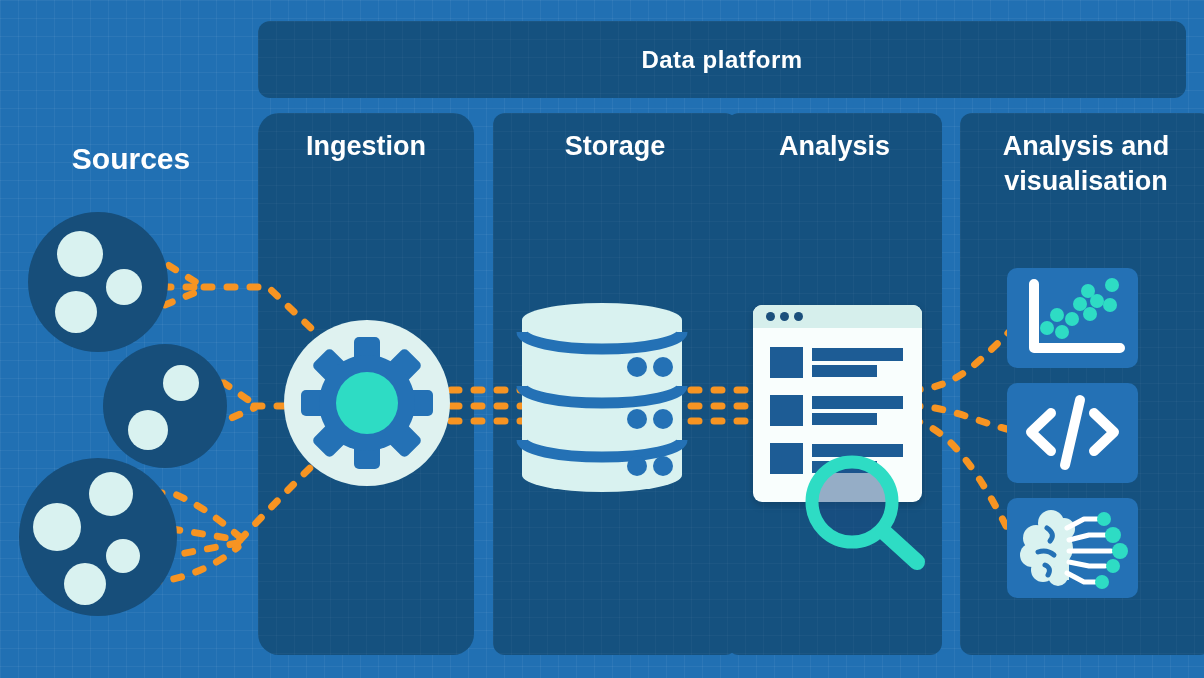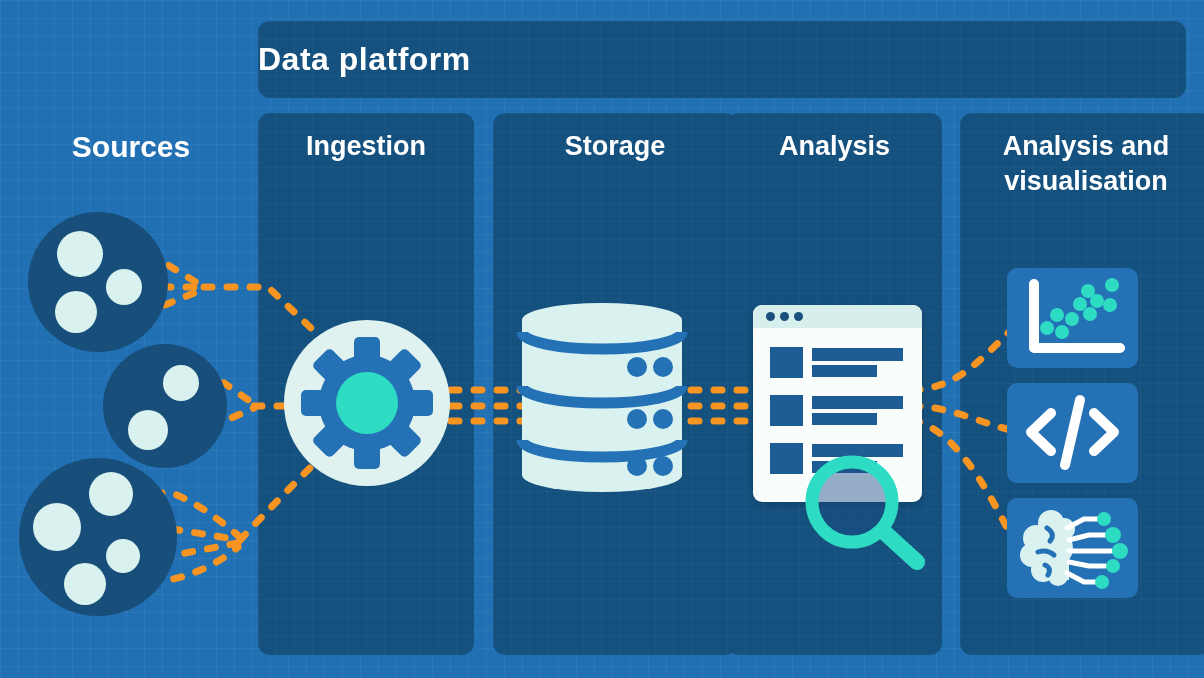--- a/index.html
+++ b/index.html
@@ -14,34 +14,34 @@
   }
   .panel{
     position:absolute;background:#15517f;border-radius:12px;
     background-image:
       linear-gradient(rgba(255,255,255,.03) 1px, transparent 1px),
       linear-gradient(90deg, rgba(255,255,255,.03) 1px, transparent 1px);
     background-size:18px 18px;
   }
   .hdr{left:258px;top:21px;width:928px;height:77px;}
   .hdr .t{
-    width:100%;height:77px;line-height:77px;text-align:left;color:#fff;
-    font-size:32px;font-weight:bold;letter-spacing:.5px;
+    width:100%;height:77px;line-height:77px;text-align:center;color:#fff;
+    font-size:24px;font-weight:bold;letter-spacing:.5px;
   }
   .col{top:113px;height:542px;}
   .col .t{
     margin-top:16px;padding:0 14px;text-align:center;color:#fff;
     font-size:27px;font-weight:bold;line-height:1.3;
   }
-  .c1{left:258px;width:216px;}
+  .c1{left:258px;width:216px;border-radius:21px;}
   .c2{left:493px;width:244px;}
   .c3{left:727px;width:215px;}
   .c4{left:960px;width:252px;}
   .srcLabel{
-    position:absolute;left:0;top:130px;width:262px;text-align:center;
+    position:absolute;left:0;top:142px;width:262px;text-align:center;
     color:#fff;font-size:30px;font-weight:bold;
   }
   .lines{position:absolute;left:0;top:0;pointer-events:none;}
   .cluster{position:absolute;border-radius:50%;background:#174e7a;}
   .dot{position:absolute;border-radius:50%;background:#d9f2f0;}
   .gear{
     position:absolute;left:284px;top:320px;width:166px;height:166px;
     background:#dff2f0;border-radius:50%;
   }
   .dbwrap{position:absolute;left:515px;top:295px;width:175px;height:210px;}

